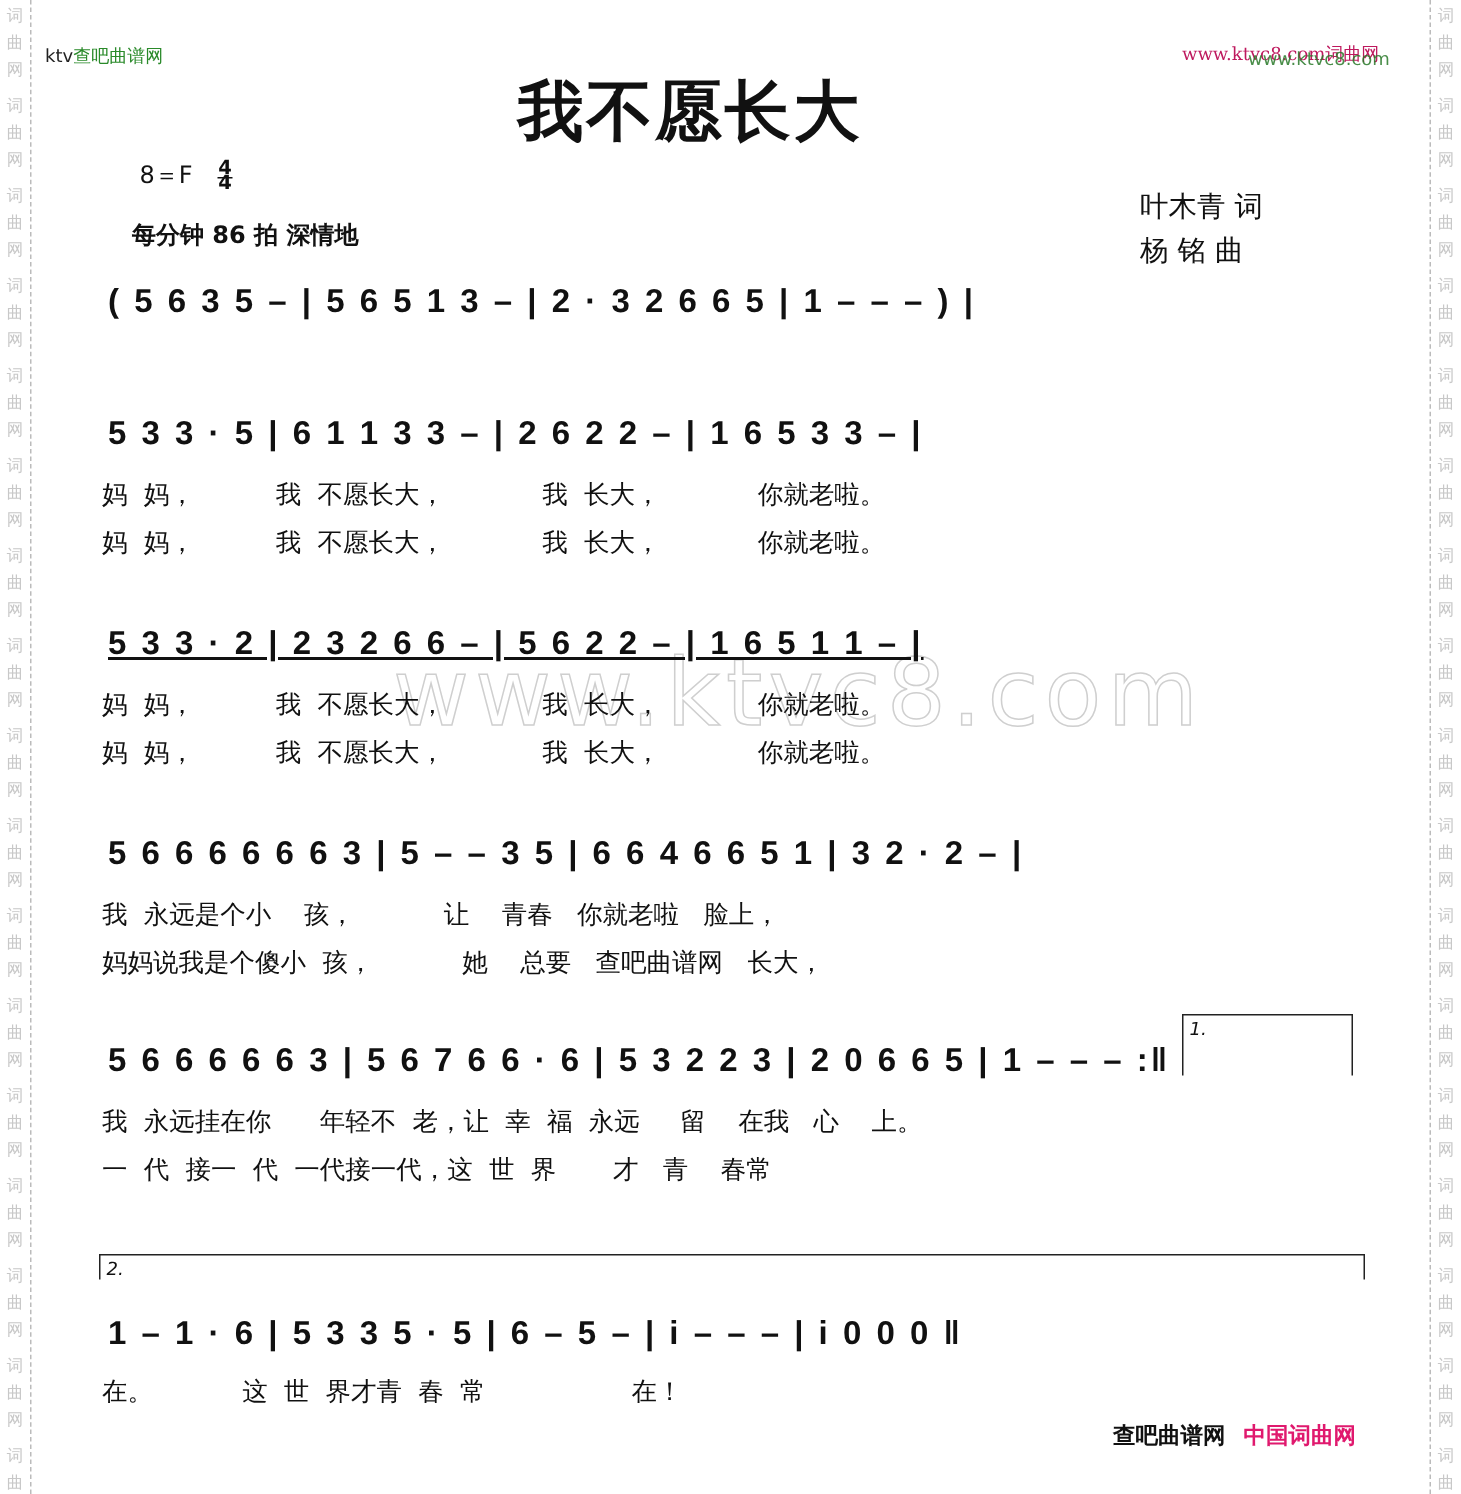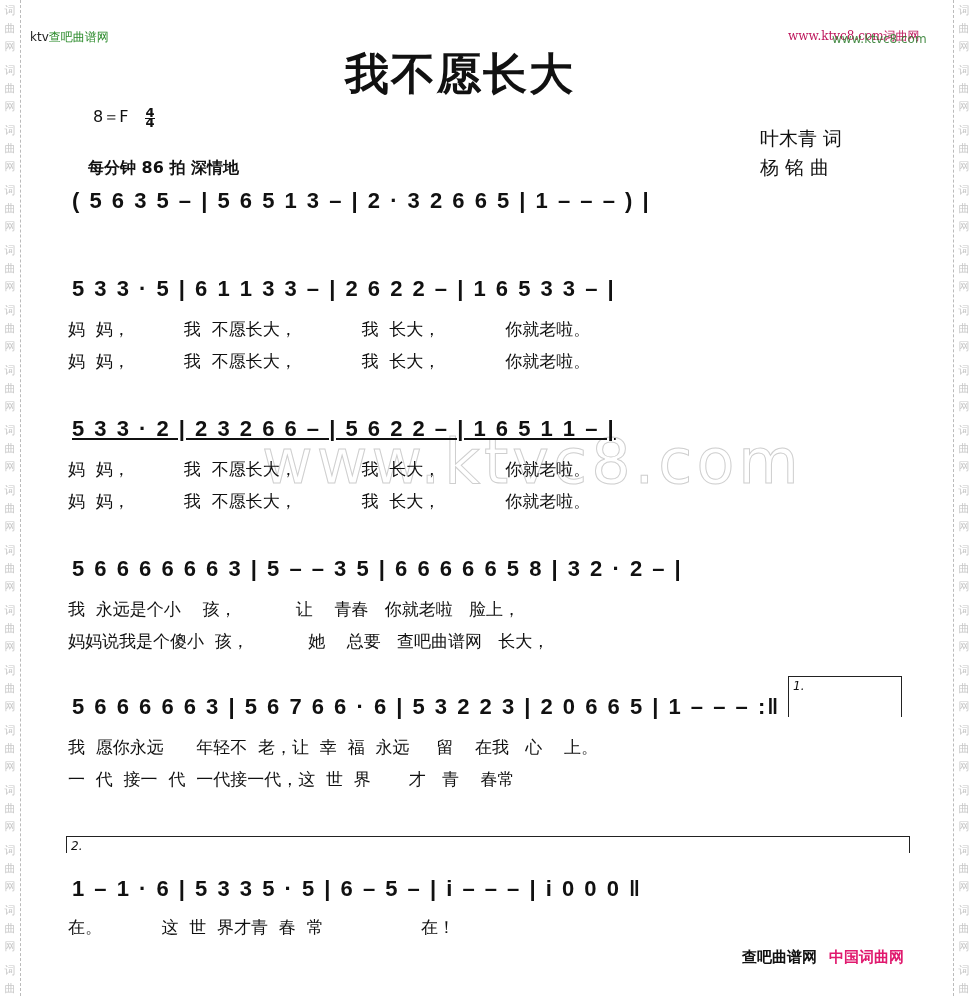--- a/index.html
+++ b/index.html
@@ -12,21 +12,21 @@
 
   .site-left { position:absolute; left:30px; top:29px; font-size:12px; color:#222; }
   .site-left .g { color:#2a8a2a; }
   .site-right { position:absolute; left:788px; top:28px; font-family:"DejaVu Serif", serif; font-size:12px; color:#be185d; }
   .site-right-over { position:absolute; left:832px; top:32px; font-size:12px; color:#2a7a2a; opacity:.85; }
 
   .title { position:absolute; left:345px; top:45px; font-size:44px; font-weight:bold; letter-spacing:2px; color:#111; font-family:"DejaVu Sans", sans-serif; }
 
   .key { position:absolute; left:93px; top:107px; font-size:16px; }
   .key .ts { display:inline-block; margin-left:12px; font-weight:bold; font-size:13px; line-height:8px; vertical-align:middle; text-align:center; }
-  .tempo { position:absolute; left:88px; top:147px; font-size:16px; font-weight:bold;margin-top:11px; }
+  .tempo { position:absolute; left:88px; top:147px; font-size:16px; font-weight:bold; }
   .credits { position:absolute; left:760px; top:124px; font-size:19px; line-height:29px; }
   .notes { position:absolute; left:0; top:0; white-space:nowrap; font-family:"Liberation Sans", sans-serif; font-weight:bold; font-size:22px; letter-spacing:2px; }
   .lyric { position:absolute; font-family:"DejaVu Serif", serif; font-size:17px; white-space:pre; color:#111; }
 
   .volta { position:absolute; border-top:1.5px solid #222; border-left:1.5px solid #222; }
   .volta span { font-size:12px; font-style:italic; position:absolute; left:4px; top:2px; }
 
   .watermark-big { position:absolute; left:262px; top:425px; font-size:62px; color:transparent; -webkit-text-stroke:1px #cfcfcf; font-family:"DejaVu Sans", sans-serif; letter-spacing:4px; }
 
   .source { position:absolute; left:742px; top:948px; font-size:15px; font-weight:bold; }
@@ -168,25 +168,25 @@
 <div class="watermark-big">www.ktvc8.com</div>
 
 <div id="score">
     <div class="notes" style="position: absolute; left: 72px; top: 188px;">( 5 6   3 5   –   | 5 6 5 1 3   –   | 2 · 3 2 6 6 5 | 1   –   –   –   ) |</div>
     <div class="notes" style="position: absolute; left: 72px; top: 276px;">5   3   3 ·   5 | 6 1 1 3 3   –   | 2   6 2 2   –   | 1 6 5 3 3   –   |</div>
     <div class="lyric" style="left: 68px; top: 318px;">妈  妈，          我  不愿长大，            我  长大，            你就老啦。</div>
     <div class="lyric" style="left: 68px; top: 350px;">妈  妈，          我  不愿长大，            我  长大，            你就老啦。</div>
     <div class="notes" style="position: absolute; left: 72px; top: 416px; text-decoration: underline;">5   3   3 ·   2 | 2 3 2 6 6   –   | 5   6 2 2   –   | 1 6 5 1 1   –   |</div>
     <div class="lyric" style="left: 68px; top: 458px;">妈  妈，          我  不愿长大，            我  长大，            你就老啦。</div>
     <div class="lyric" style="left: 68px; top: 490px;">妈  妈，          我  不愿长大，            我  长大，            你就老啦。</div>
-    <div class="notes" style="position: absolute; left: 72px; top: 556px;">5 6 6 6 6 6 6 3 | 5   –   –   3 5 | 6 6   6 6 6 5 8 | 3 2 ·   2   –   |</div>
+    <div class="notes" style="position: absolute; left: 72px; top: 556px;">5 6 6 6 6 6 6 3 | 5   –   –   3 5 | 6 6   4 6 6 5 1 | 3 2 ·   2   –   |</div>
     <div class="lyric" style="left: 68px; top: 598px;">我  永远是个小    孩，           让    青春   你就老啦   脸上，</div>
     <div class="lyric" style="left: 68px; top: 630px;">妈妈说我是个傻小  孩，           她    总要   查吧曲谱网   长大，</div>
     <div class="notes" style="position: absolute; left: 72px; top: 694px;">5 6 6 6 6 6   3 | 5 6 7 6 6 · 6 | 5  3  2 2  3 | 2  0 6 6   5 | 1 – – – :‖</div>
-    <div class="lyric" style="left: 68px; top: 736px;">我  愿你永远      年轻不  老，让  幸  福  永远     留    在我   心    上。</div>
+    <div class="lyric" style="left: 68px; top: 736px;">我  永远挂在你      年轻不  老，让  幸  福  永远     留    在我   心    上。</div>
     <div class="lyric" style="left: 68px; top: 768px;">一  代  接一  代  一代接一代，这  世  界       才   青    春常</div>
     <div class="notes" style="position: absolute; left: 72px; top: 876px;">1   –   1 ·   6 | 5   3 3 5 ·  5 | 6   –   5   –   | i   –   –   –   | i   0   0   0 ‖</div>
     <div class="lyric" style="left: 68px; top: 916px;">在。           这  世  界才青  春  常                  在！</div>
     <div class="volta" style="left: 788px; top: 676px; width: 112px; height: 40px; border-right: 1.5px solid rgb(34, 34, 34);">
       <span>1.</span>
     </div>
     <div class="volta" style="left: 66px; top: 836px; width: 842px; height: 16px; border-right: 1.5px solid rgb(34, 34, 34);">
       <span>2.</span>
     </div>
   </div>

